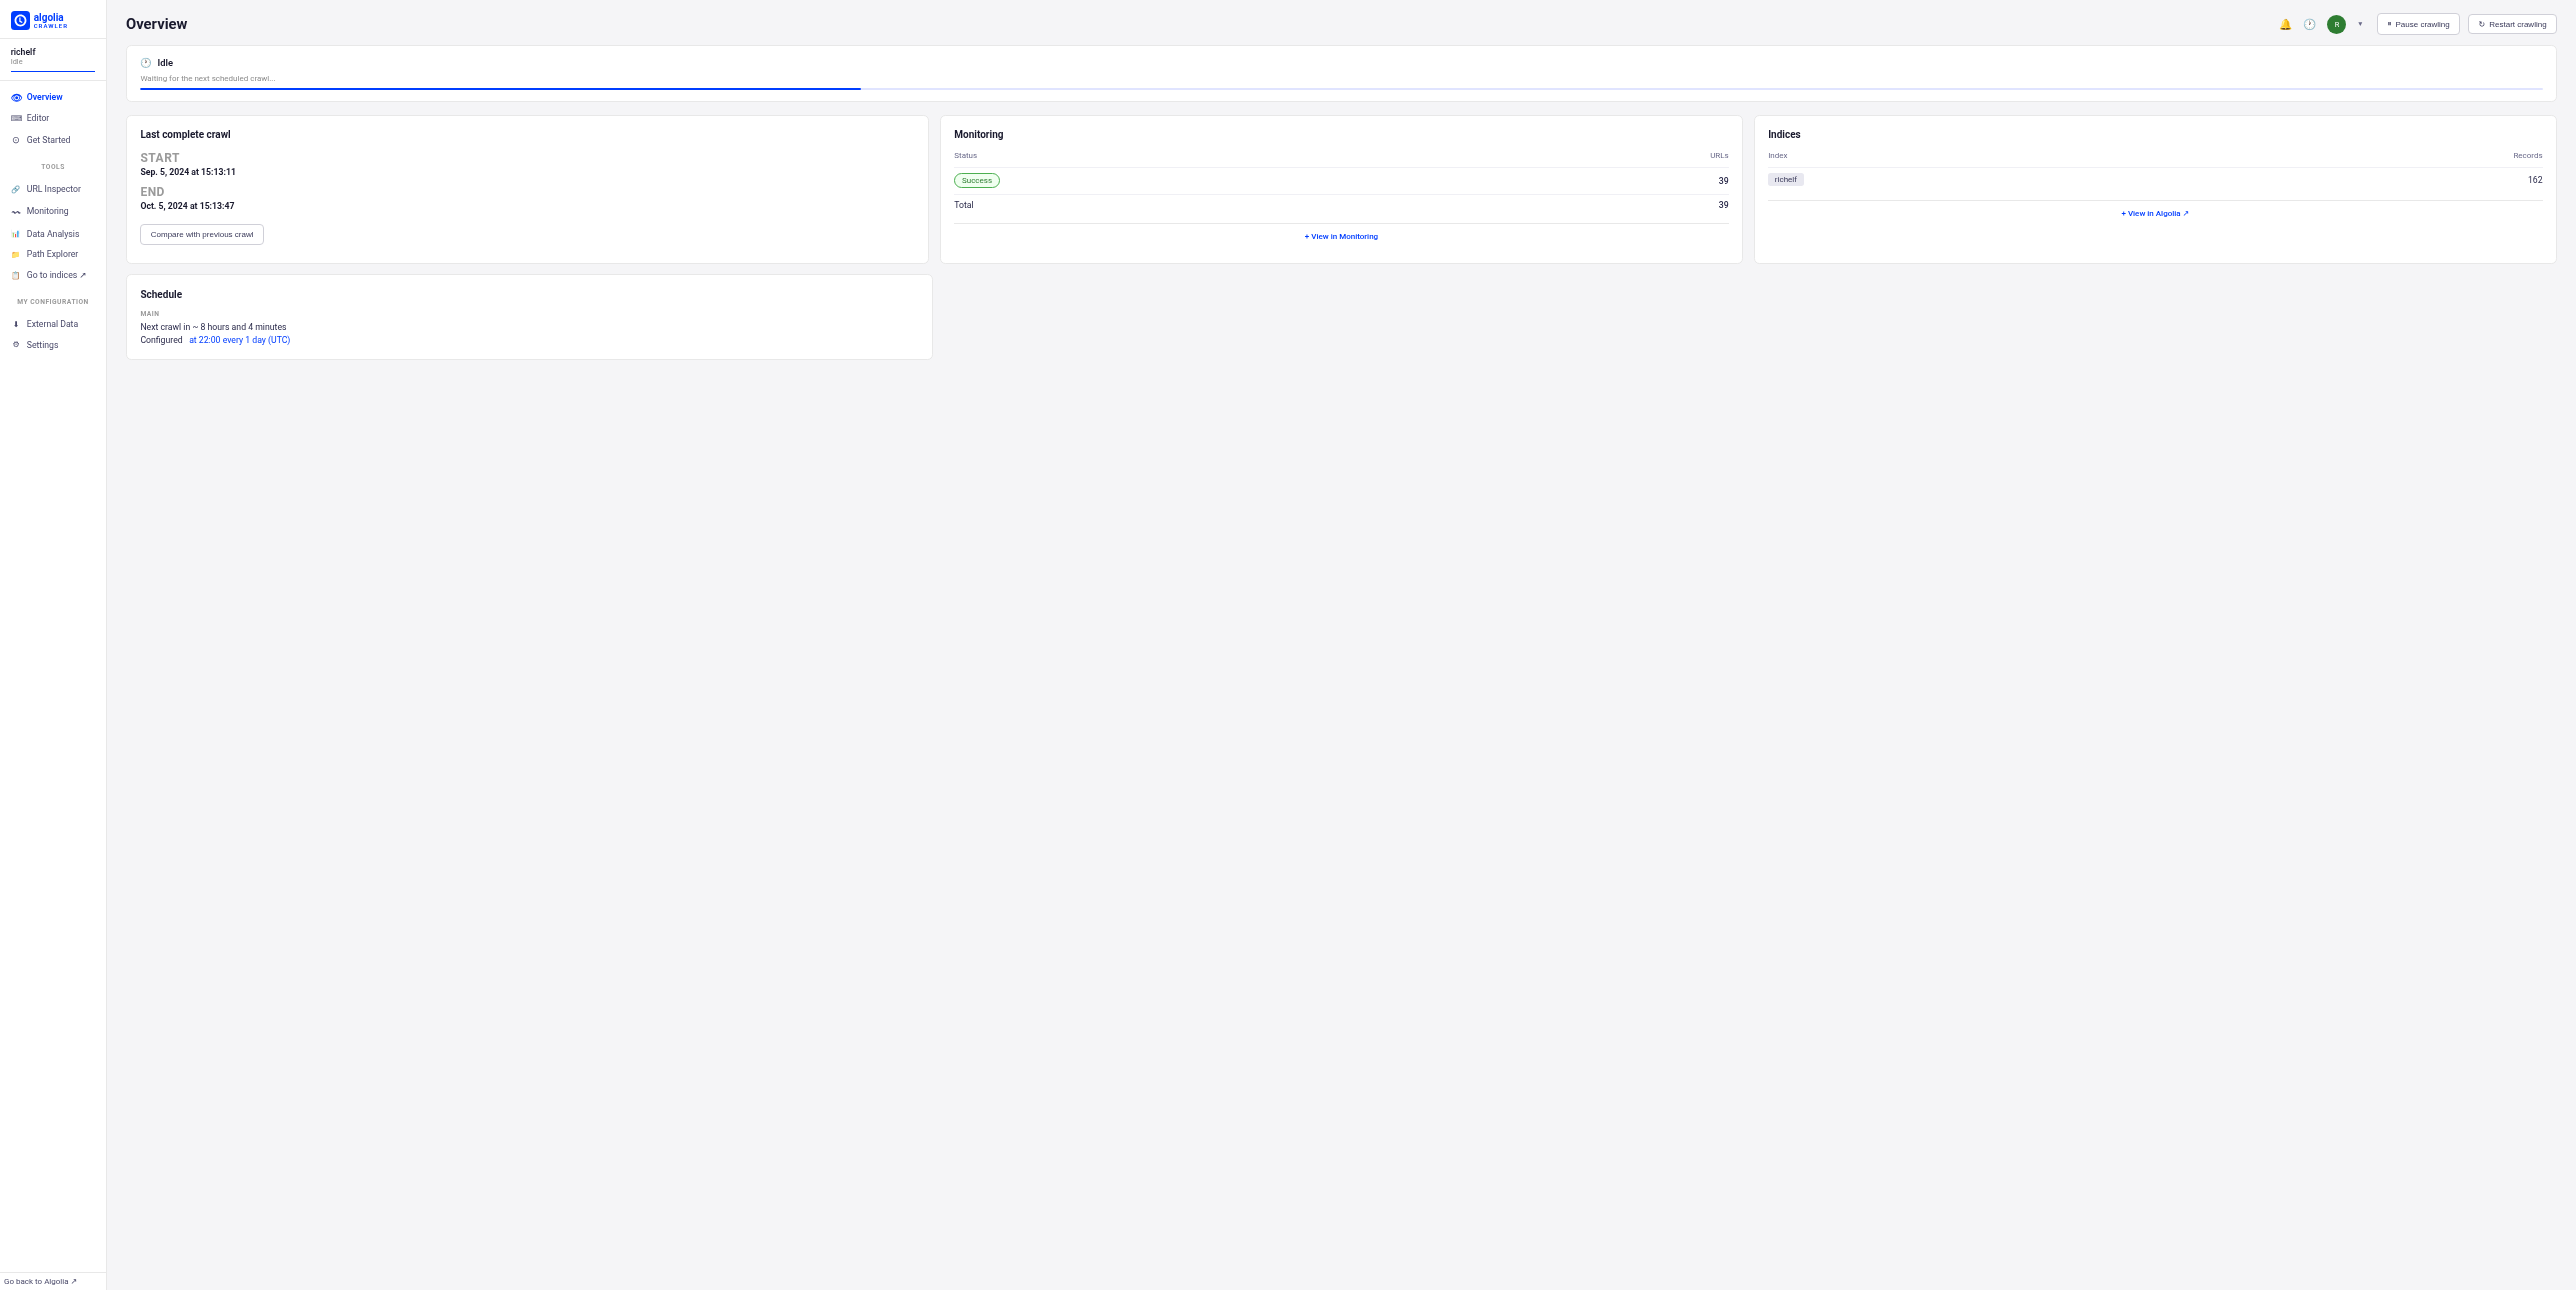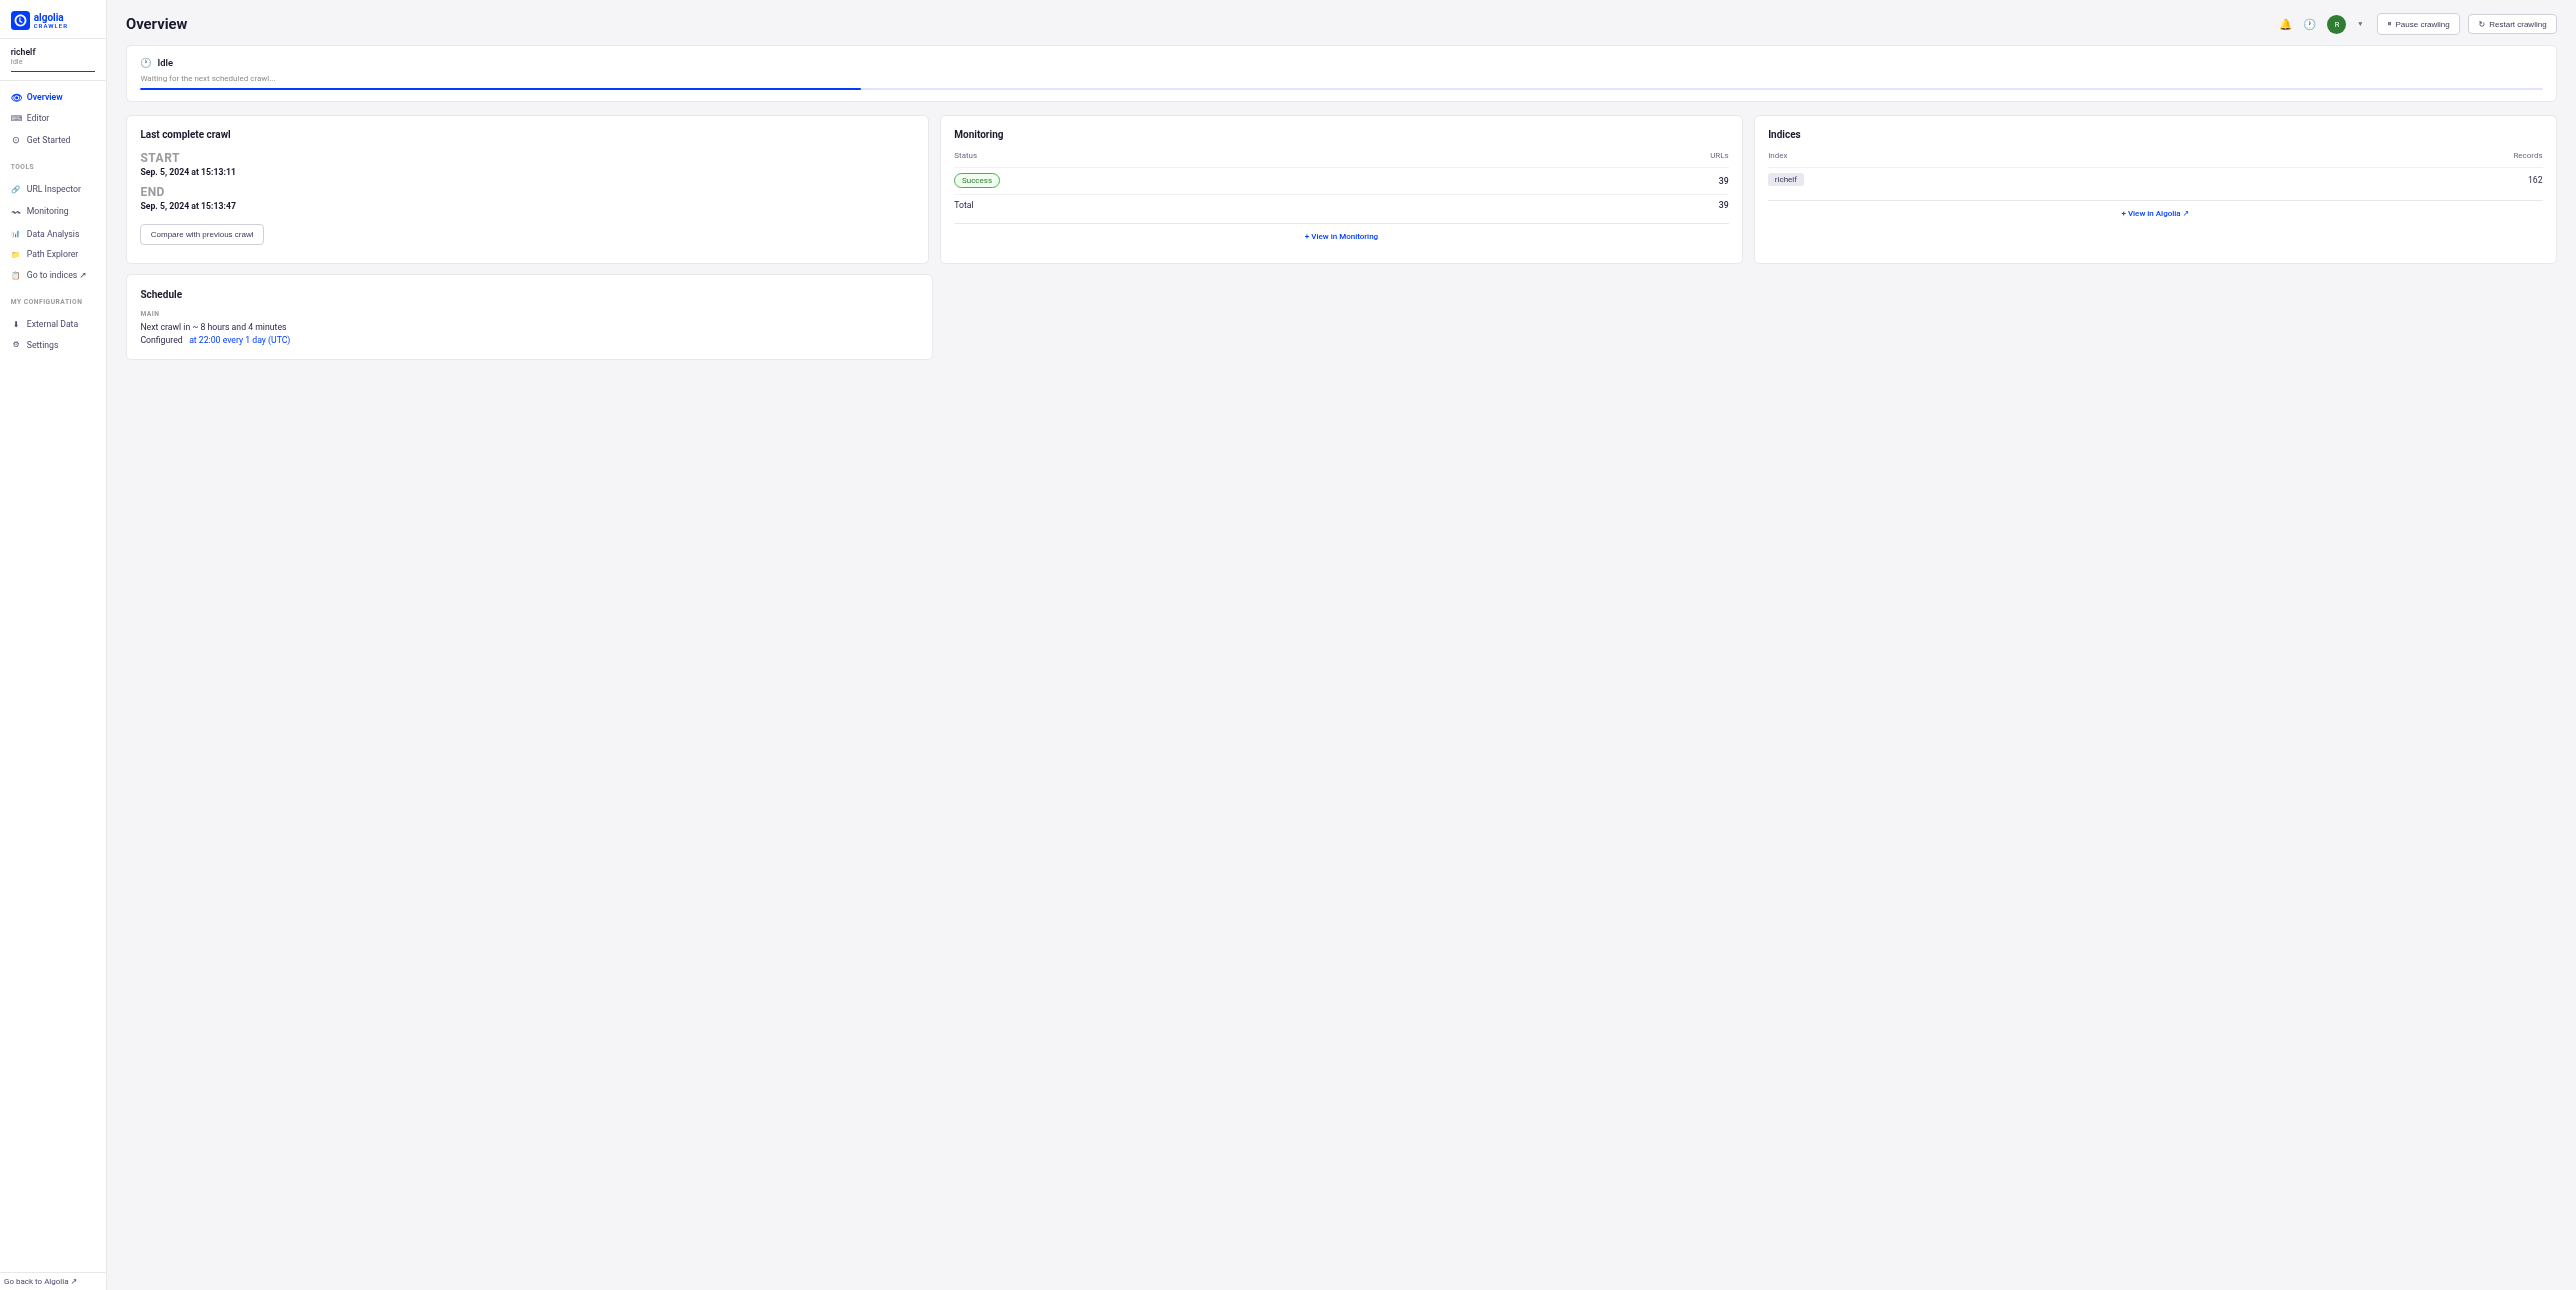--- a/index.html
+++ b/index.html
@@ -93,20 +93,21 @@
       flex-shrink: 0;
     }
 
     .nav-section-label {
       padding: 6.7px 10.7px 2.7px;
       font-size: 6.7px;
       font-weight: 700;
       color: #9a9a9a;
       letter-spacing: 0.5px;
       text-transform: uppercase;
+      text-align: center;
     }
 
     .sidebar-footer {
       margin-top: auto;
       padding: 4px;
       border-top: 0.7px solid #e8e8e8;
     }
     .go-back-link {
       font-size: 8px;
       color: #4a4a6a;
@@ -503,21 +504,21 @@
     <div class="cards-grid">
 
       <div class="card">
         <div class="card-title">Last complete crawl</div>
         <div class="crawl-field">
           <div class="crawl-field-label">START</div>
           <div class="crawl-field-value">Sep. 5, 2024 at 15:13:11</div>
         </div>
         <div class="crawl-field">
           <div class="crawl-field-label">END</div>
-          <div class="crawl-field-value">Sep. 5, 2024 at 15:13:47</div>
+          <div class="crawl-field-value">Oct. 5, 2024 at 15:13:47</div>
         </div>
         <button class="compare-btn">
           <span>Compare with previous crawl</span>
         </button>
       </div>
 
       <div class="card">
         <div class="card-title">Monitoring</div>
         <div class="monitoring-header">
           <span>Status</span>

